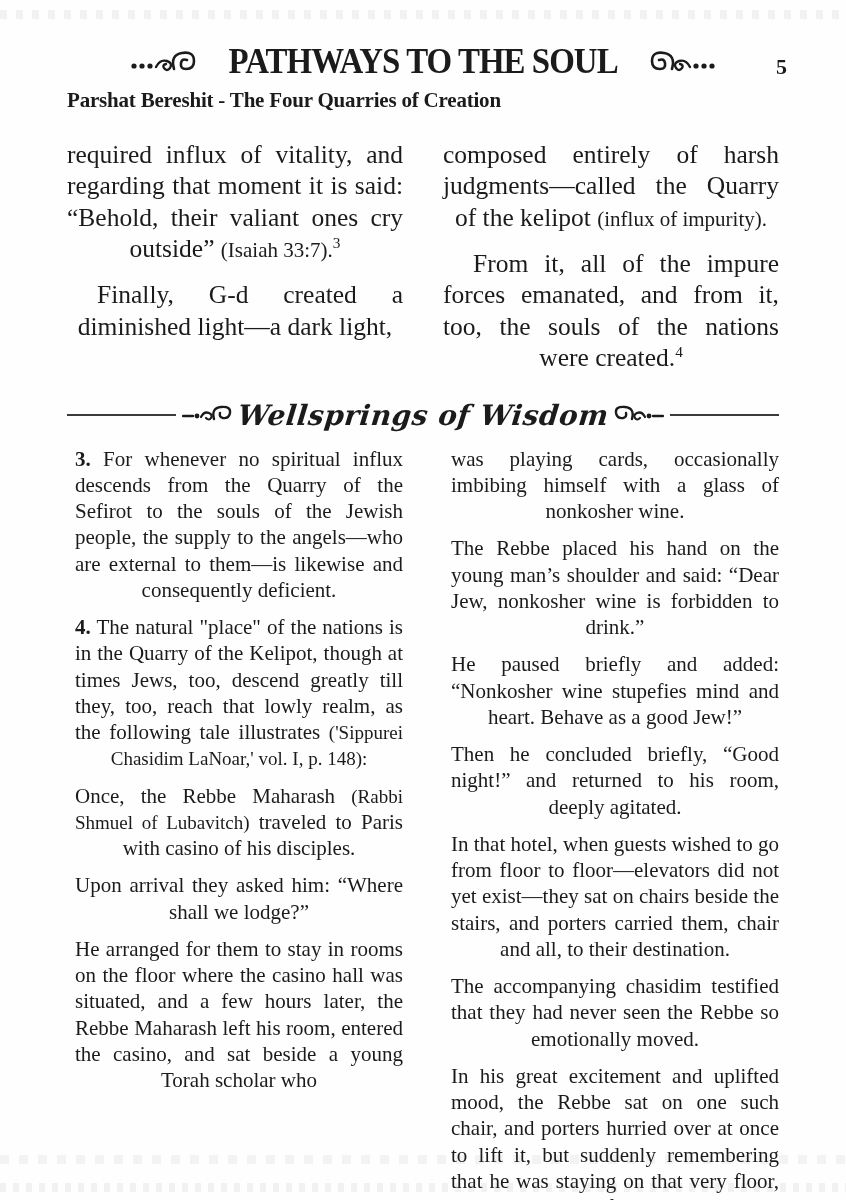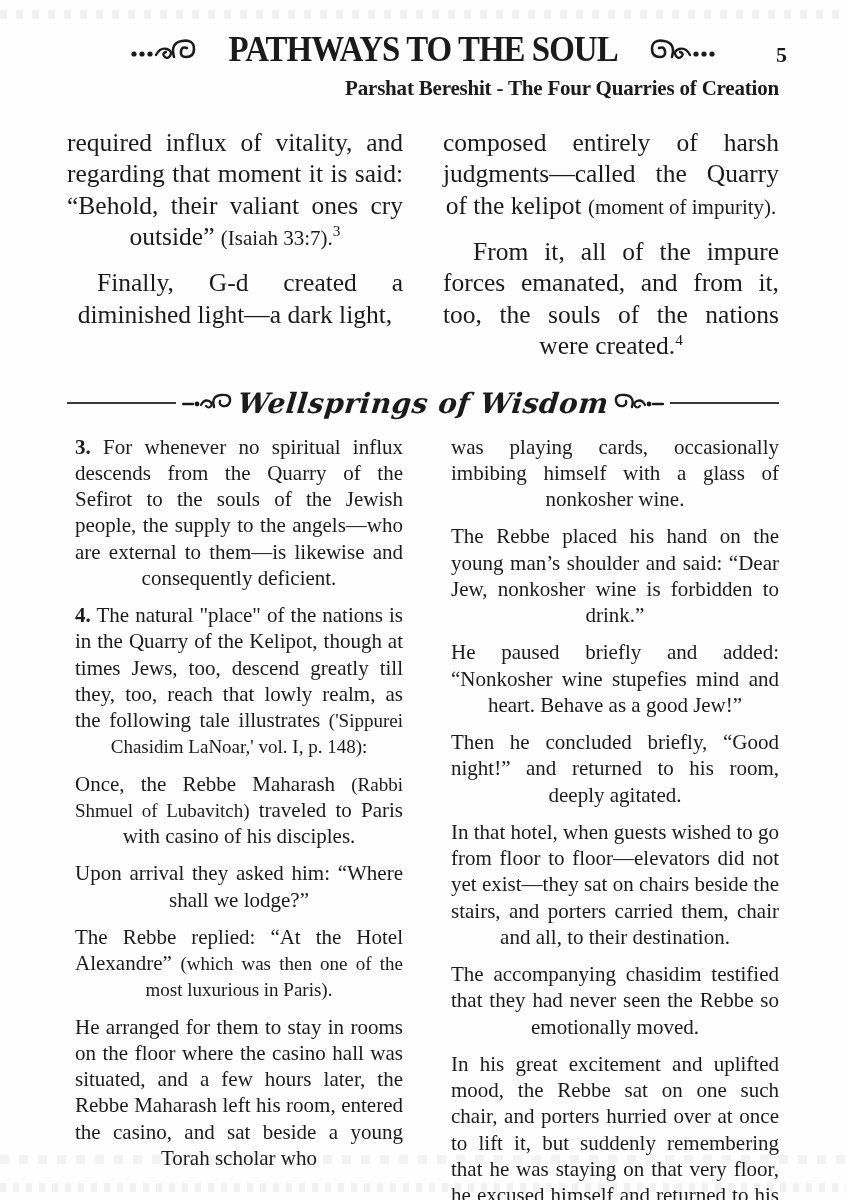--- a/index.html
+++ b/index.html
@@ -14,21 +14,21 @@
     color:#1b1b1b;
   }
   
   .noise{position:absolute;left:0;width:100%;height:9px;
     background:repeating-linear-gradient(90deg, rgba(40,40,40,0.06) 0 7px, transparent 7px 16px);}
   .noise.top{top:10px;}
   .noise.bottom1{bottom:36px;background:repeating-linear-gradient(90deg, rgba(40,40,40,0.05) 0 9px, transparent 9px 19px);}
   .noise.bottom2{bottom:8px;background:repeating-linear-gradient(90deg, rgba(40,40,40,0.06) 0 6px, transparent 6px 13px);}
 
   
-  .header{position:relative;margin-top:30px;text-align:right;}
+  .header{position:relative;margin-top:42px;text-align:left;}
   .title-row{display:flex;align-items:center;justify-content:center;gap:8px;}
   .page-title{
     font-size:35px;font-weight:bold;letter-spacing:-1px;
     white-space:nowrap;transform:scaleX(0.94);transform-origin:center;
   }
   .flourish{display:inline-flex;align-items:center;}
   .flourish svg{display:block;}
   .page-number{position:absolute;right:-8px;top:12px;font-size:22px;font-weight:bold;}
   .subtitle{font-size:21px;font-weight:bold;margin-top:6px;letter-spacing:-0.2px;}
 
@@ -91,21 +91,21 @@
     <span class="page-number">5</span>
     <div class="subtitle">Parshat Bereshit - The Four Quarries of Creation</div>
   </div>
 
   <div class="cols main-text">
     <div class="col">
         <p class="para"><span>required influx of vitality, and regarding that moment it is said: “Behold, their valiant ones cry outside” </span><span class="seg-sm">(Isaiah 33:7).</span><span class="seg-sup">3</span></p>
         <p class="para indent"><span>Finally, G-d created a diminished light—a dark light,</span></p>
       </div>
     <div class="col">
-        <p class="para"><span>composed entirely of harsh judgments—called the Quarry of the kelipot </span><span class="seg-sm">(moment of impurity).</span></p>
+        <p class="para"><span>composed entirely of harsh judgments—called the Quarry of the kelipot </span><span class="seg-sm">(influx of impurity).</span></p>
         <p class="para indent"><span>From it, all of the impure forces emanated, and from it, too, the souls of the nations were created.</span><span class="seg-sup">4</span></p>
       </div>
   </div>
 
   <div class="divider">
     <div class="rule"></div>
     <div class="divider-center">
       <span class="flourish">
         <svg width="52" height="24" viewBox="0 0 52 24" fill="none">
           <path d="M1 13 h10" stroke="#1b1b1b" stroke-width="2.4" stroke-linecap="round"></path>
@@ -126,21 +126,20 @@
     </div>
     <div class="rule"></div>
   </div>
 
   <div class="cols foot-text footnotes">
     <div class="col">
         <p class="para"><span class="seg-b">3.</span><span> For whenever no spiritual influx descends from the Quarry of the Sefirot to the souls of the Jewish people, the supply to the angels—who are external to them—is likewise and consequently deficient.</span></p>
         <p class="para"><span class="seg-b">4.</span><span> The natural "place" of the nations is in the Quarry of the Kelipot, though at times Jews, too, descend greatly till they, too, reach that lowly realm, as the following tale illustrates </span><span class="seg-sm">('Sippurei Chasidim LaNoar,' vol. I, p. 148):</span></p>
         <p class="para"><span>Once, the Rebbe Maharash </span><span class="seg-sm">(Rabbi Shmuel of Lubavitch)</span><span> traveled to Paris with casino of his disciples.</span></p>
         <p class="para"><span>Upon arrival they asked him: “Where shall we lodge?”</span></p>
-        <p class="para"><span>The Rebbe replied: “At the Hotel Alexandre” </span><span class="seg-sm">(which was then one of the most luxurious in Paris).</span></p>
         <p class="para"><span>He arranged for them to stay in rooms on the floor where the casino hall was situated, and a few hours later, the Rebbe Maharash left his room, entered the casino, and sat beside a young Torah scholar who</span></p>
       </div>
     <div class="col">
         <p class="para"><span>was playing cards, occasionally imbibing himself with a glass of nonkosher wine.</span></p>
         <p class="para"><span>The Rebbe placed his hand on the young man’s shoulder and said: “Dear Jew, nonkosher wine is forbidden to drink.”</span></p>
         <p class="para"><span>He paused briefly and added: “Nonkosher wine stupefies mind and heart. Behave as a good Jew!”</span></p>
         <p class="para"><span>Then he concluded briefly, “Good night!” and returned to his room, deeply agitated.</span></p>
         <p class="para"><span>In that hotel, when guests wished to go from floor to floor—elevators did not yet exist—they sat on chairs beside the stairs, and porters carried them, chair and all, to their destination.</span></p>
         <p class="para"><span>The accompanying chasidim testified that they had never seen the Rebbe so emotionally moved.</span></p>
         <p class="para"><span>In his great excitement and uplifted mood, the Rebbe sat on one such chair, and porters hurried over at once to lift it, but suddenly remembering that he was staying on that very floor, he excused himself and returned to his room.</span></p>

